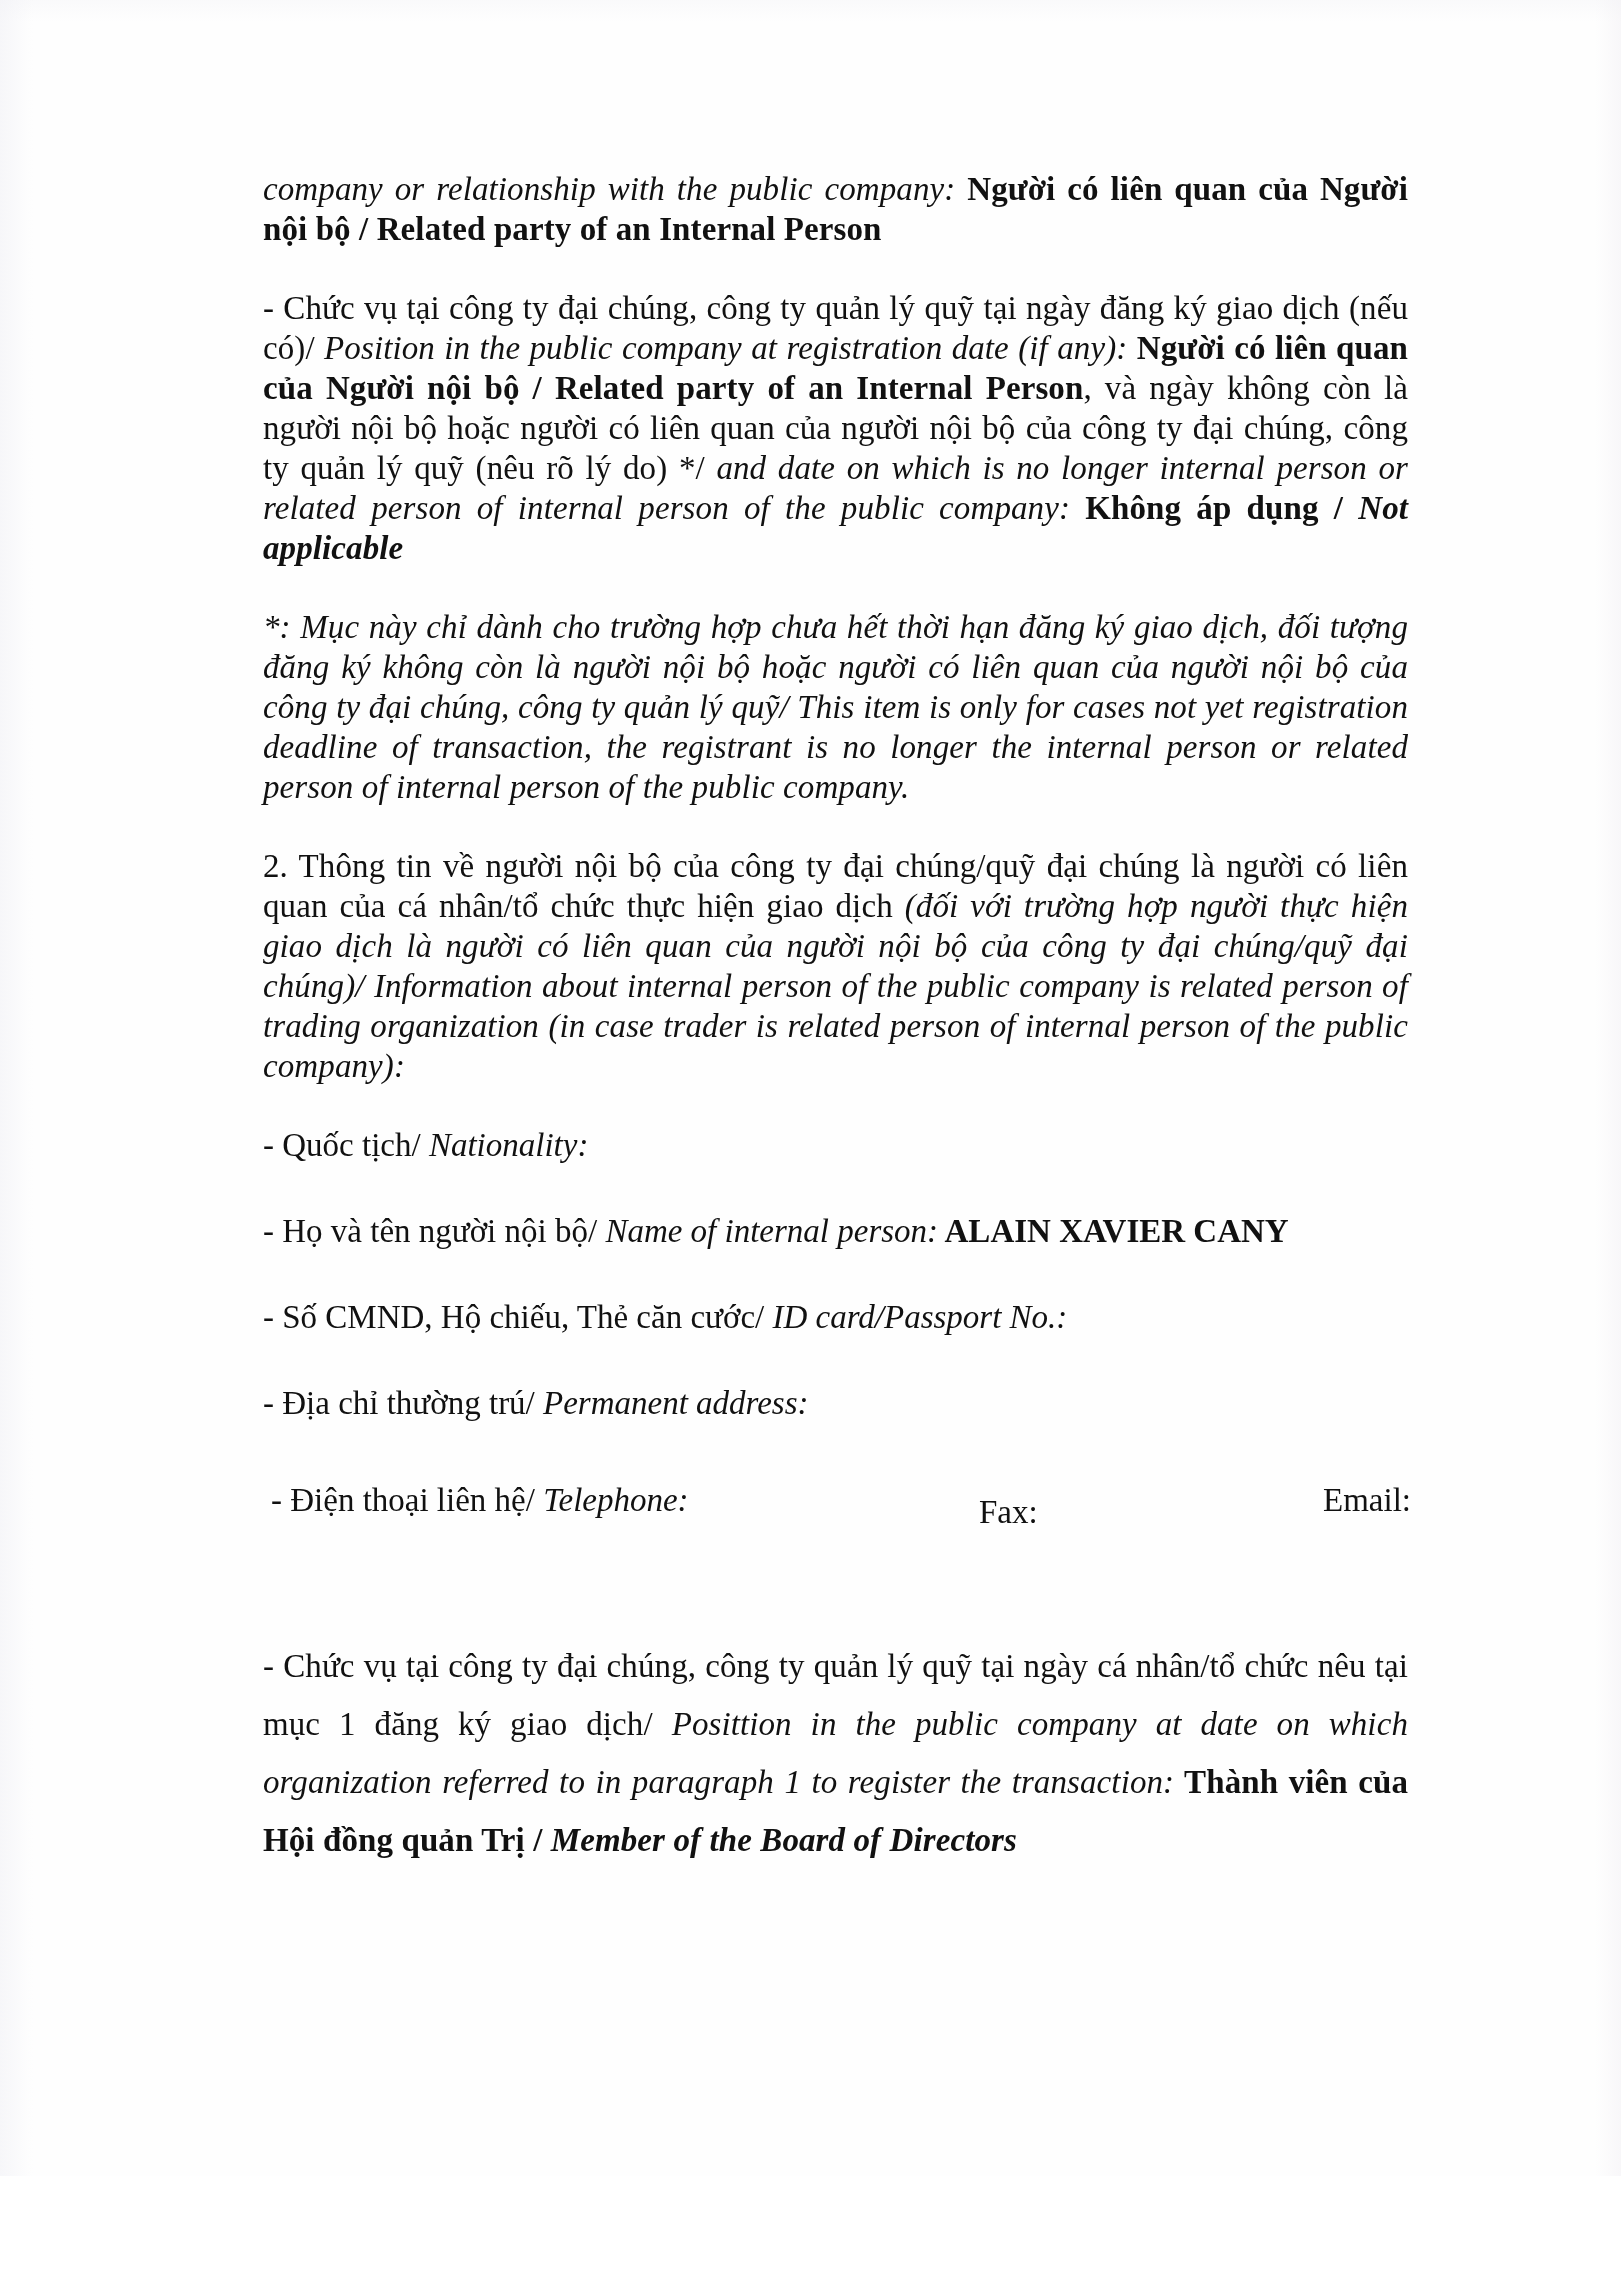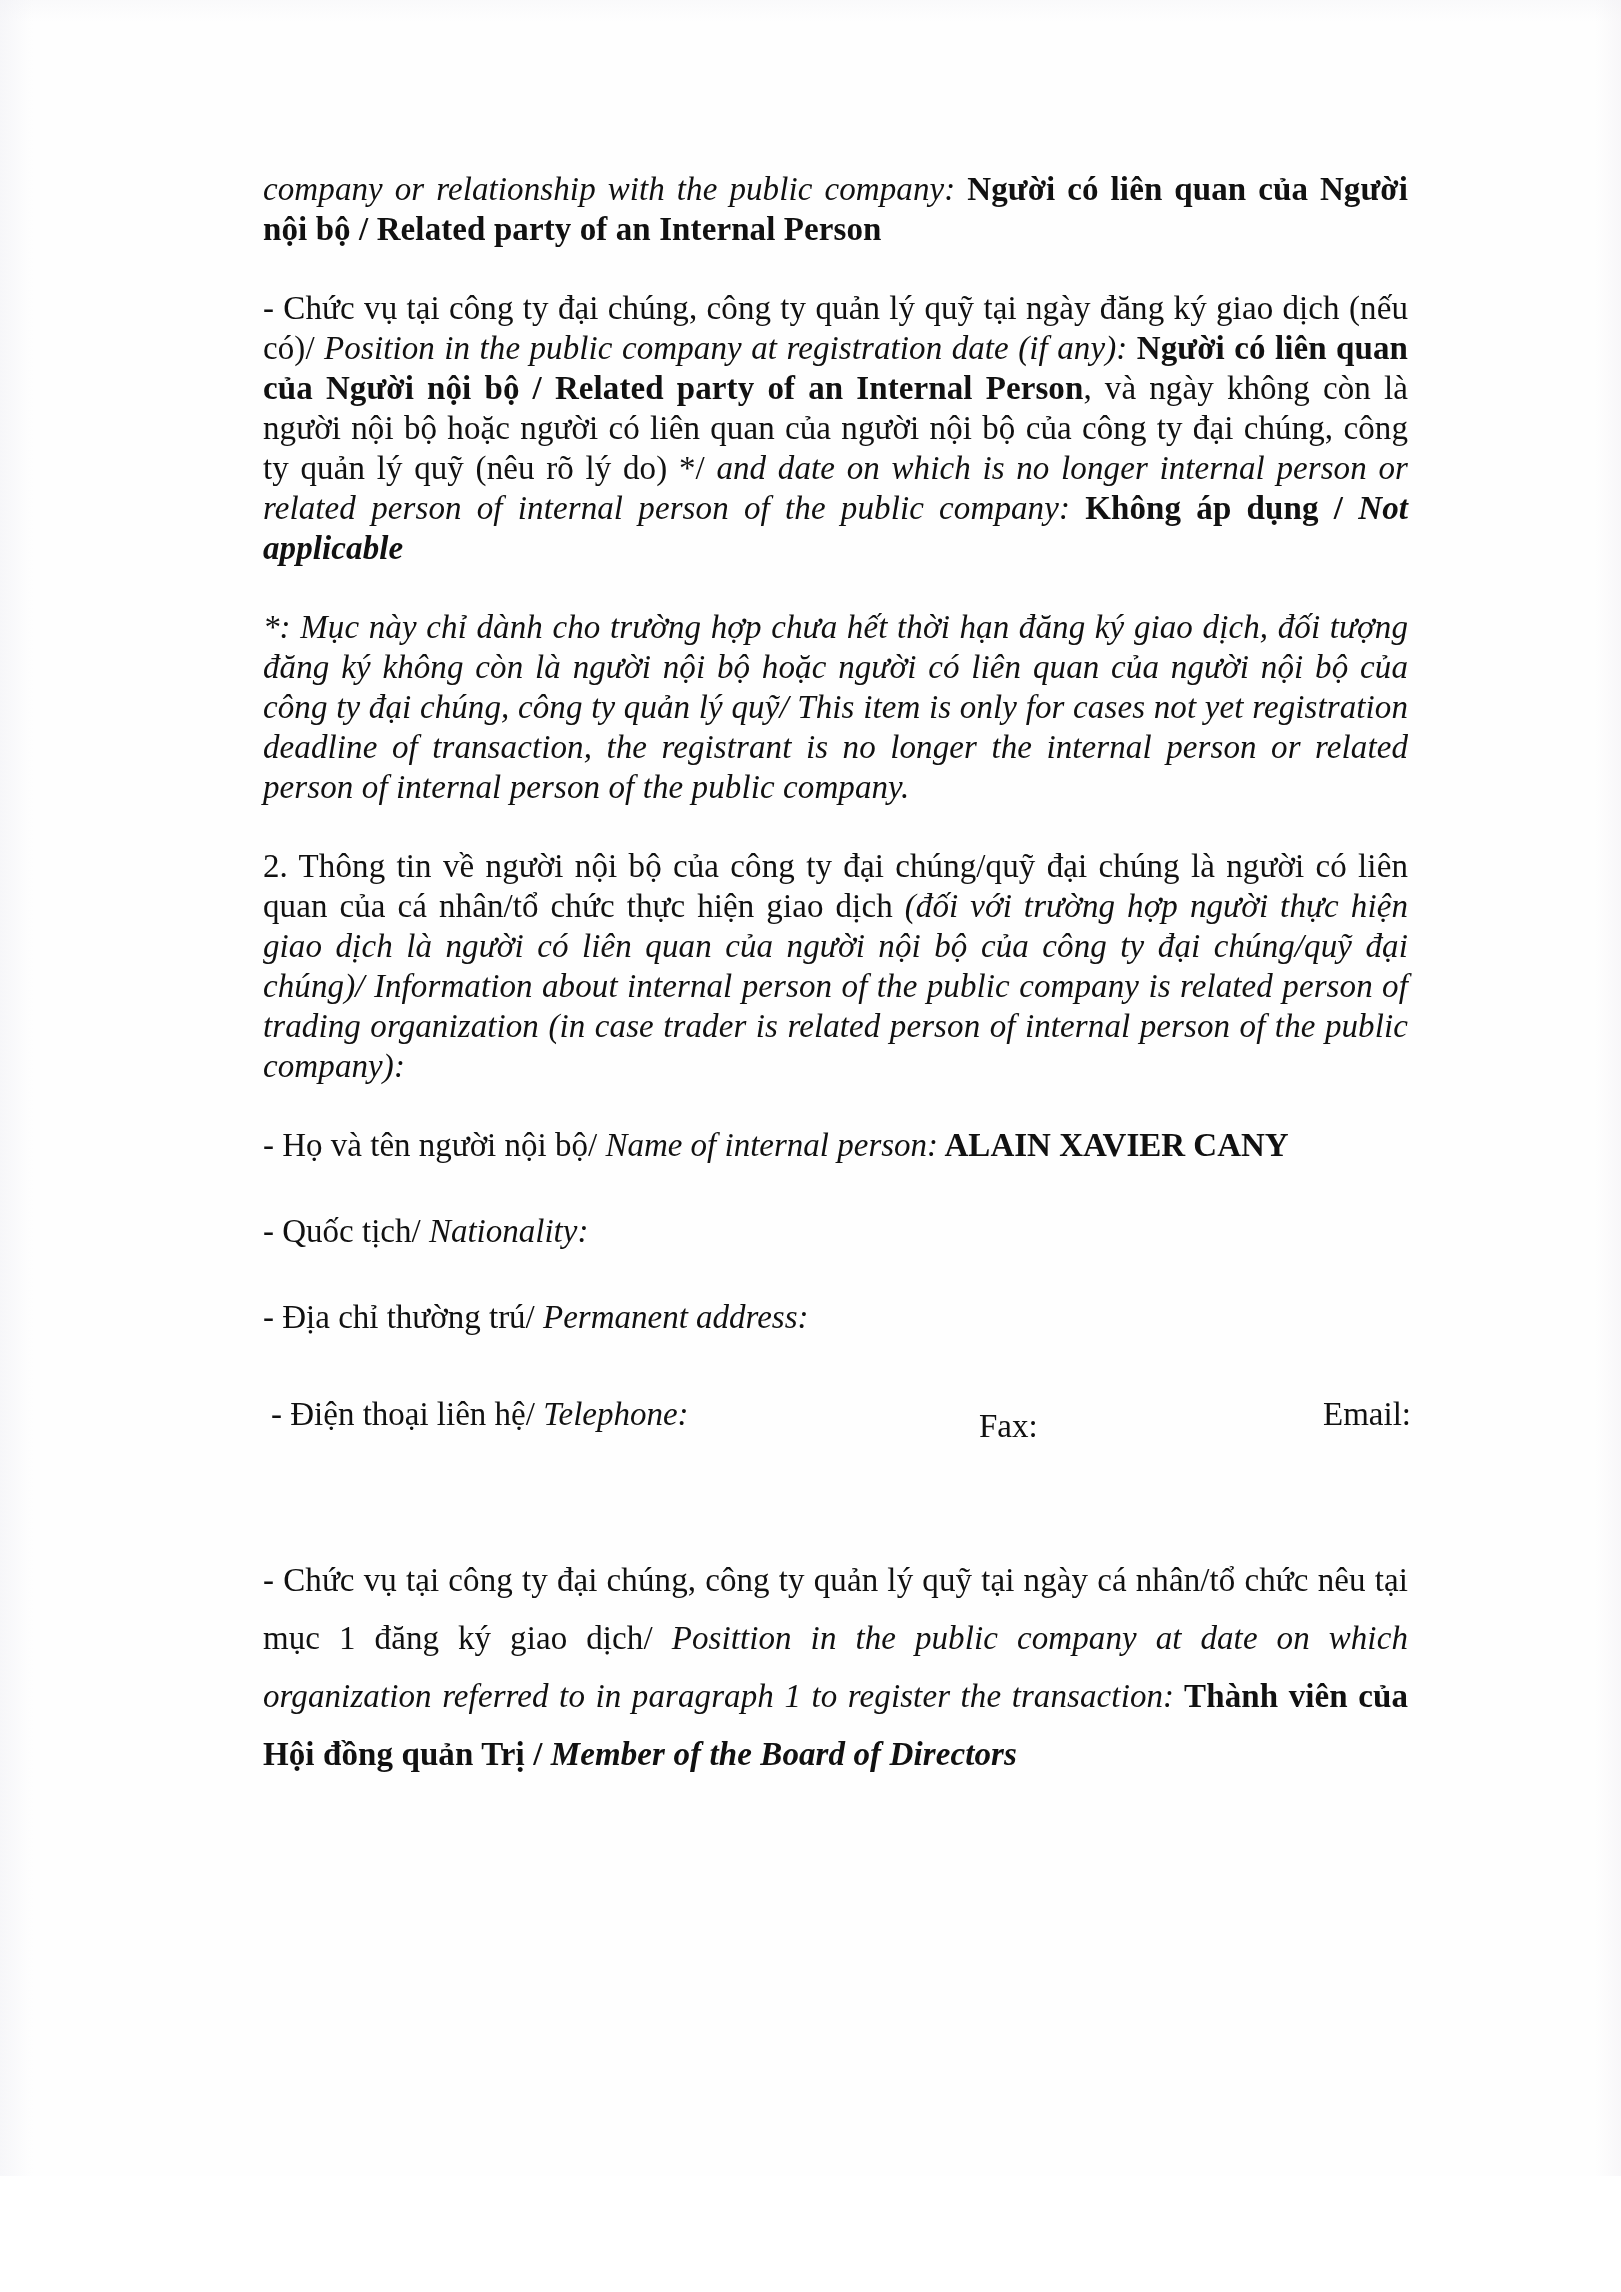--- a/index.html
+++ b/index.html
@@ -86,24 +86,25 @@
   <div class="body-col">
 
     <p class="para big-gap"><i>company or relationship with the public company:</i><b> Người có liên quan của Người nội bộ / Related party of an Internal Person</b></p>
 
     <p class="para big-gap"><span>- Chức vụ tại công ty đại chúng, công ty quản lý quỹ tại ngày đăng ký giao dịch (nếu có)/ </span><i>Position in the public company at registration date (if any):</i><b> Người có liên quan của Người nội bộ / Related party of an Internal Person</b><span>, và ngày không còn là người nội bộ hoặc người có liên quan của người nội bộ của công ty đại chúng, công ty quản lý quỹ (nêu rõ lý do) */ </span><i>and date on which is no longer internal person or related person of internal person of the public company:</i><b> Không áp dụng / </b><span class="bdit">Not applicable</span></p>
 
     <p class="para big-gap"><i>*: Mục này chỉ dành cho trường hợp chưa hết thời hạn đăng ký giao dịch, đối tượng đăng ký không còn là người nội bộ hoặc người có liên quan của người nội bộ của công ty đại chúng, công ty quản lý quỹ/ This item is only for cases not yet registration deadline of transaction, the registrant is no longer the internal person or related person of internal person of the public company.</i></p>
 
     <p class="para big-gap"><span>2. Thông tin về người nội bộ của công ty đại chúng/quỹ đại chúng là người có liên quan của cá nhân/tổ chức thực hiện giao dịch </span><i>(đối với trường hợp người thực hiện giao dịch là người có liên quan của người nội bộ của công ty đại chúng/quỹ đại chúng)/ Information about internal person of the public company is related person of trading organization (in case trader is related person of internal person of the public company):</i></p>
 
+    <div class="field-line"><span>- Quốc tịch/ </span><i>Nationality:</i></div>
+
     <div class="field-line"><span>- Họ và tên người nội bộ/ </span><i>Name of internal person:</i><b> ALAIN XAVIER CANY</b></div>
 
-    <div class="field-line"><span>- Quốc tịch/ </span><i>Nationality:</i></div>
-
+    <div class="field-line"><span>- Số CMND, Hộ chiếu, Thẻ căn cước/ </span><i>ID card/Passport No.:</i></div>
 
     <div class="field-line last-field"><span>- Địa chỉ thường trú/ </span><i>Permanent address:</i></div>
 
     <div class="contact-row">
       <span class="tel"><span>- Điện thoại liên hệ/ </span><i>Telephone:</i></span>
       <span class="fax">Fax:</span>
       <span class="email">Email:</span>
     </div>
 
     <p class="para loose loose-gap"><span>- Chức vụ tại công ty đại chúng, công ty quản lý quỹ tại ngày cá nhân/tổ chức nêu tại mục 1 đăng ký giao dịch/ </span><i>Posittion in the public company at date on which organization referred to in paragraph 1 to register the transaction:</i><b> Thành viên của Hội đồng quản Trị / </b><span class="bdit">Member of the Board of Directors</span></p>

